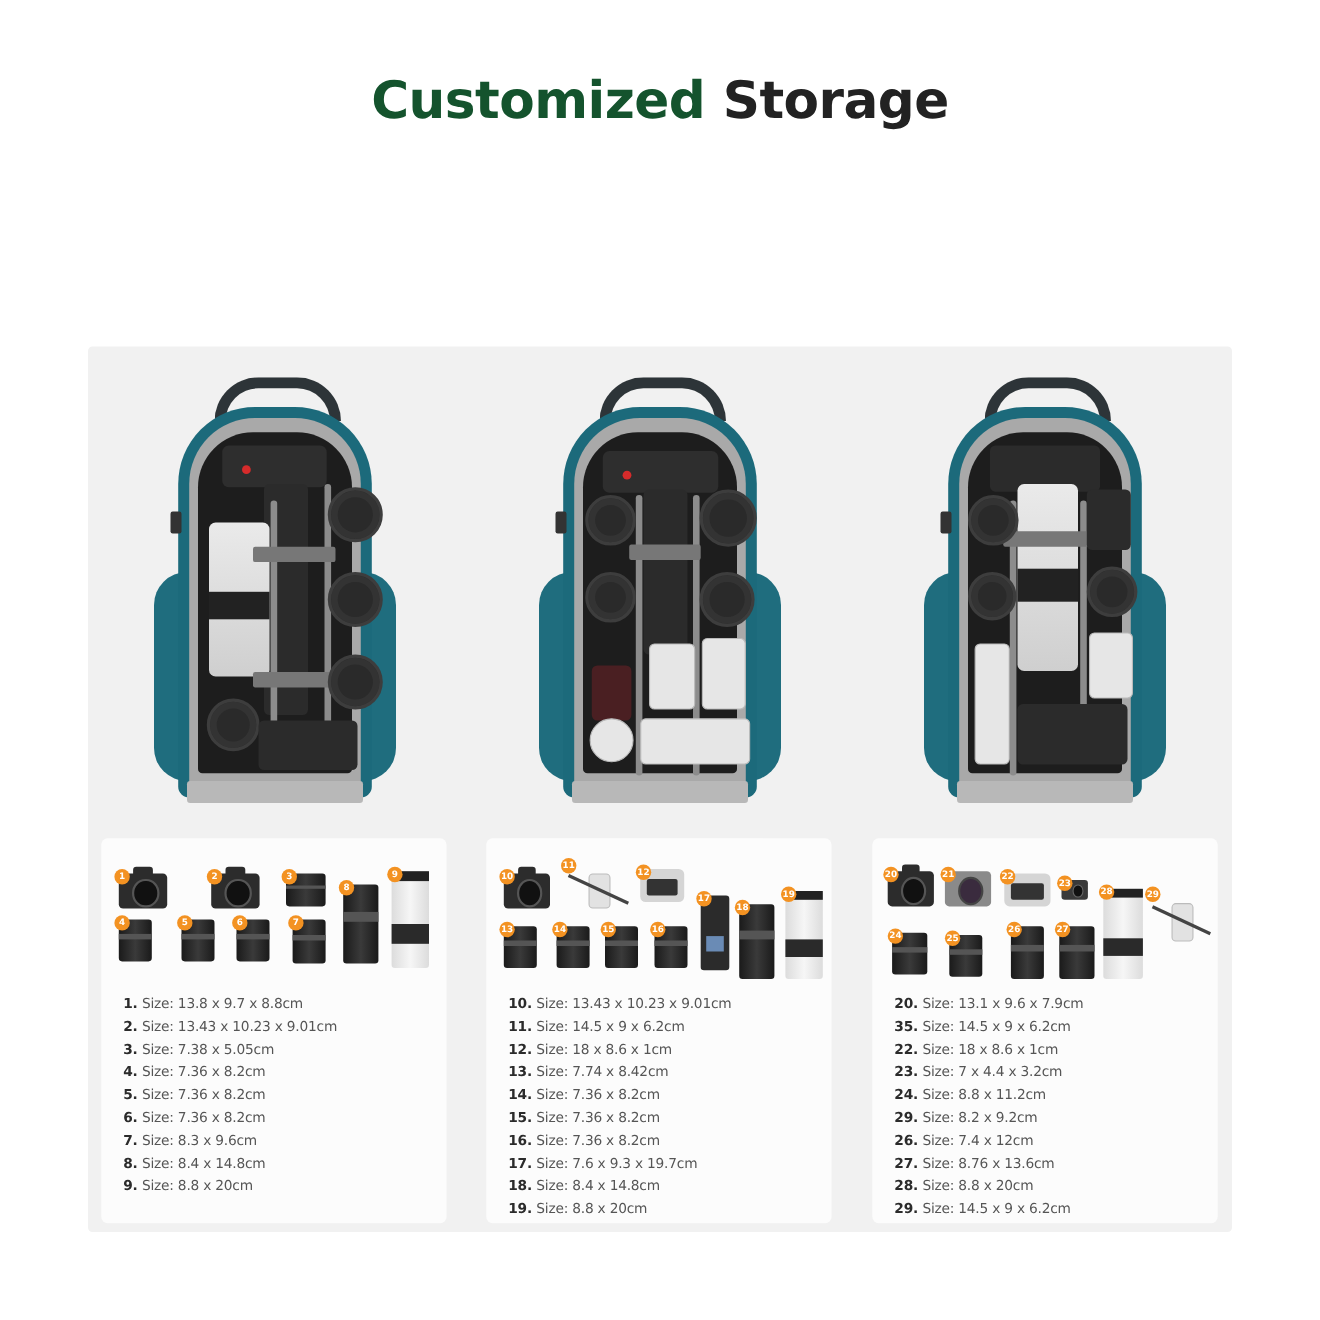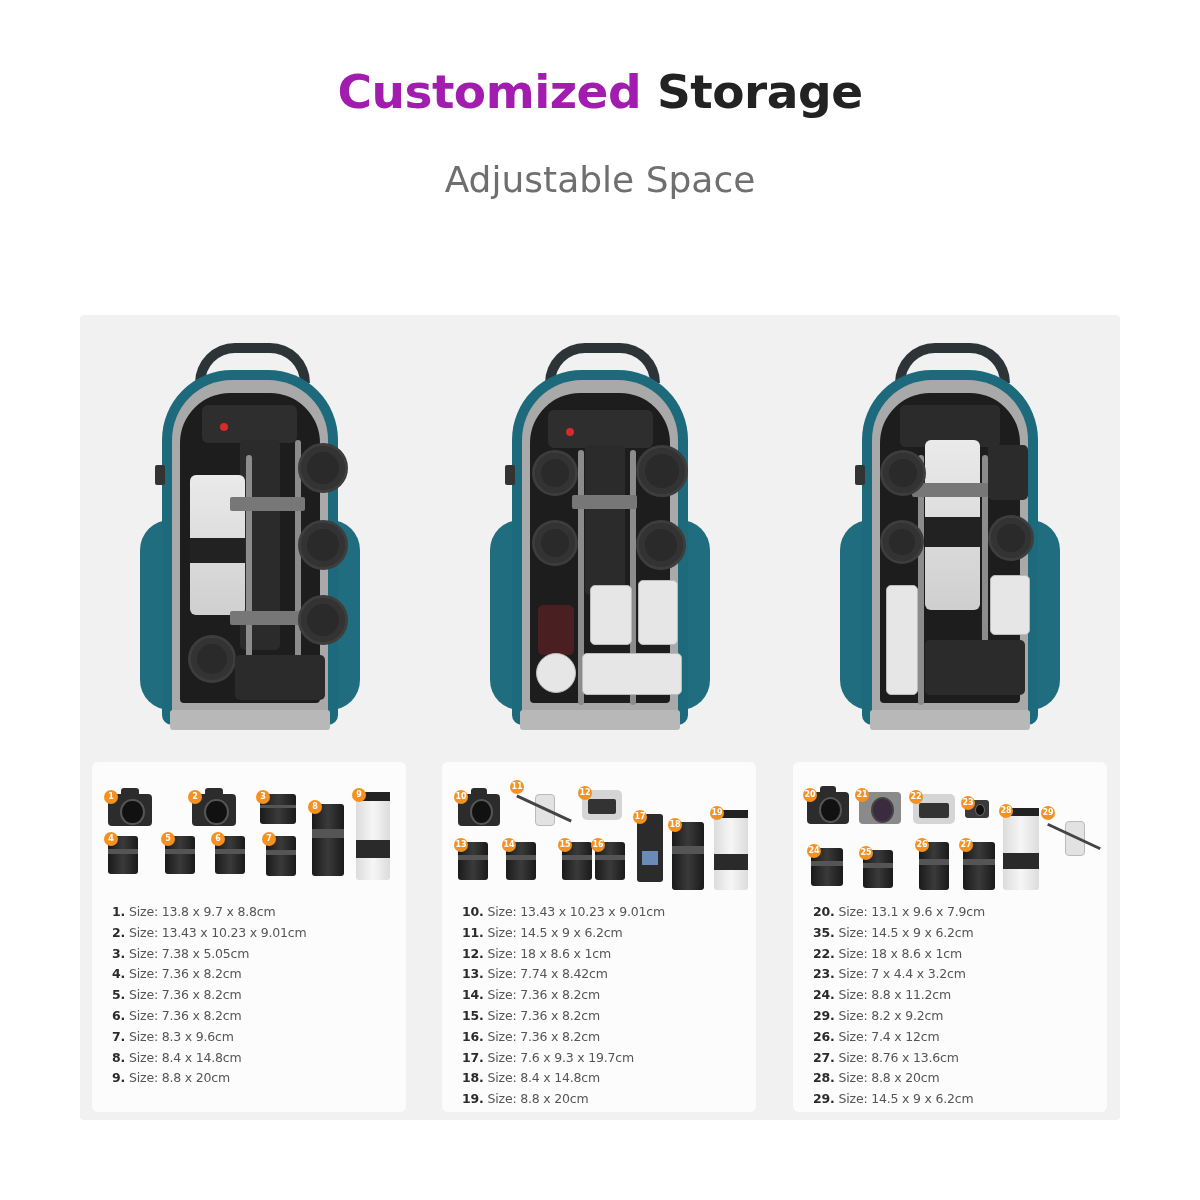--- a/index.html
+++ b/index.html
@@ -3,21 +3,21 @@
 <meta charset="utf-8">
 <style>
   * { box-sizing: border-box; margin: 0; padding: 0; }
   html, body { width: 1200px; height: 1200px; background: #ffffff; overflow: hidden; }
   body { position: relative; font-family: "DejaVu Sans", sans-serif; }
 
   .title {
     position: absolute; top: 64px; left: 0; width: 1200px; text-align: center;
     font-family: "DejaVu Sans", sans-serif; font-weight: bold; font-size: 47px; letter-spacing: -0.5px;
   }
-  .title .accent { color: #a21caf; }
+  .title .accent { color: #14532d; }
   .title .dark { color: #222222; }
   .subtitle {
     position: absolute; top: 158px; left: 0; width: 1200px; text-align: center;
     font-family: "DejaVu Sans", sans-serif; font-size: 36px; line-height: 44px; color: #6f6f6f;
   }
 
   .panel {
     position: absolute; left: 80px; top: 315px; width: 1040px; height: 805px;
     background: #f1f1f1; border-radius: 4px;
   }
@@ -109,21 +109,20 @@
   .sizes li .num { color: #2b2b2b; font-weight: bold; margin-right: 4px; }
 </style>
 </head>
 <body>
 
 <div class="title">
   <span class="accent">Customized</span>
   <span class="dark">Storage</span>
 </div>
 <div class="subtitle">
-  <div>Adjustable Space</div>
 </div>
 
 <div class="panel">
 
   <div class="pack" style="left:20px;" title="Backpack configuration 1 (cameras and lenses)">
     <div class="handle"></div>
     <div class="side l"></div>
       <div class="side r"></div>
     <div class="body"></div>
     <div class="inner"></div>
@@ -271,21 +270,21 @@
           <span class="badge">19</span>
         </div>
       <div class="thumb" style="left:16px;top:62px;width:30px;height:38px;">
           <div class="shape s-lens" style="width:30px;height:38px;"></div>
           <span class="badge">13</span>
         </div>
       <div class="thumb" style="left:64px;top:62px;width:30px;height:38px;">
           <div class="shape s-lens" style="width:30px;height:38px;"></div>
           <span class="badge">14</span>
         </div>
-      <div class="thumb" style="left:108px;top:62px;width:30px;height:38px;margin-left:12px;">
+      <div class="thumb" style="left:108px;top:62px;width:30px;height:38px;">
           <div class="shape s-lens" style="width:30px;height:38px;"></div>
           <span class="badge">15</span>
         </div>
       <div class="thumb" style="left:153px;top:62px;width:30px;height:38px;">
           <div class="shape s-lens" style="width:30px;height:38px;"></div>
           <span class="badge">16</span>
         </div>
     </div>
     <ul class="sizes">
       <li><span class="num">10.</span><span>Size: 13.43 x 10.23 x 9.01cm</span></li>

